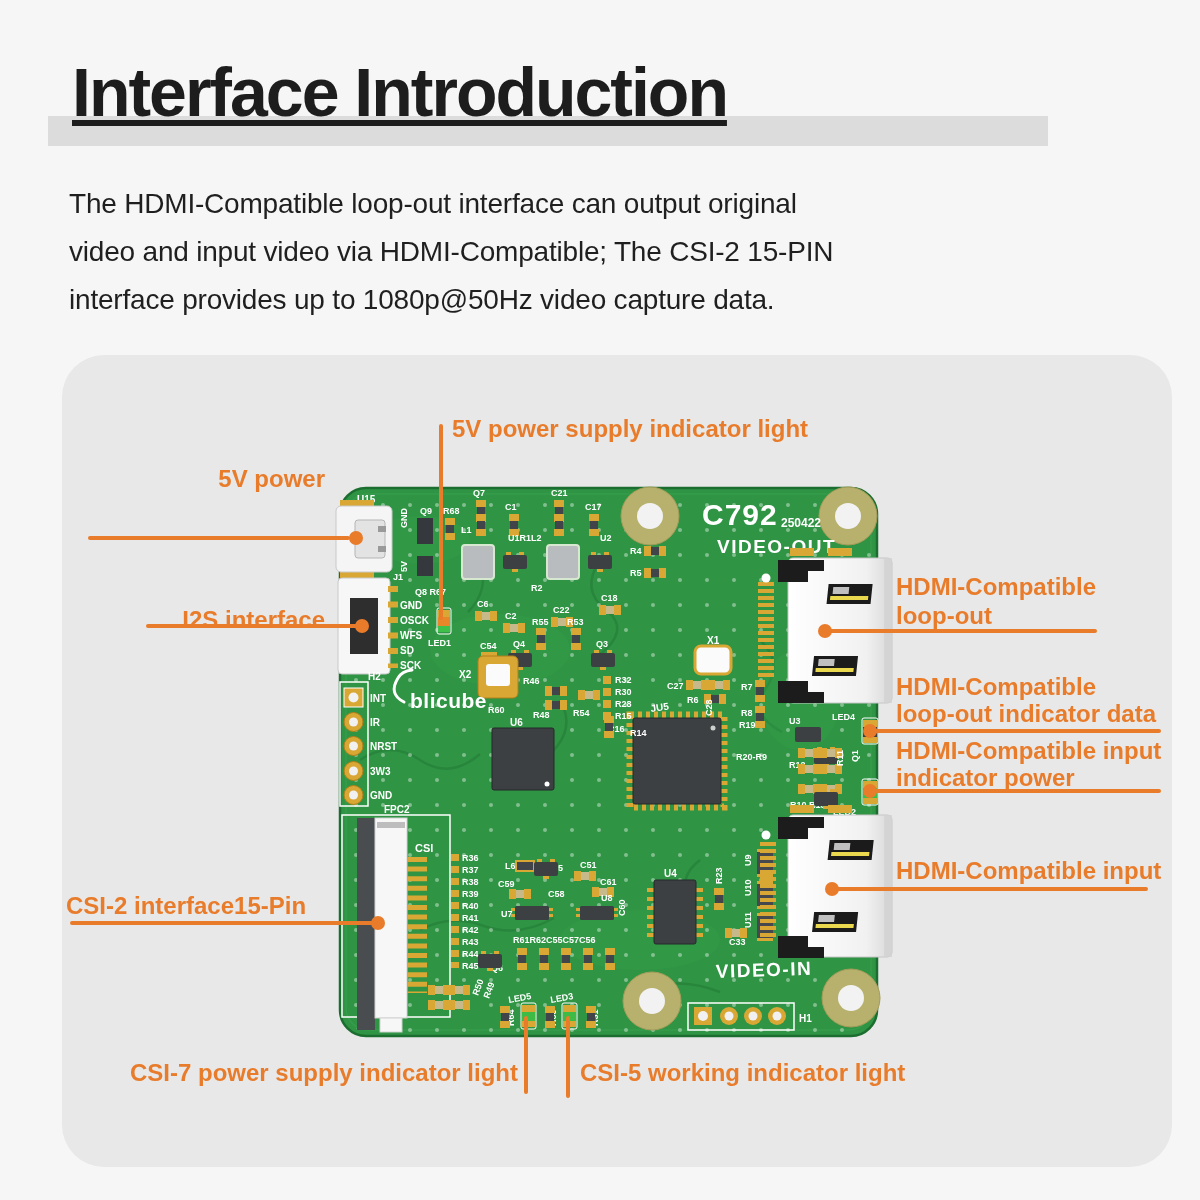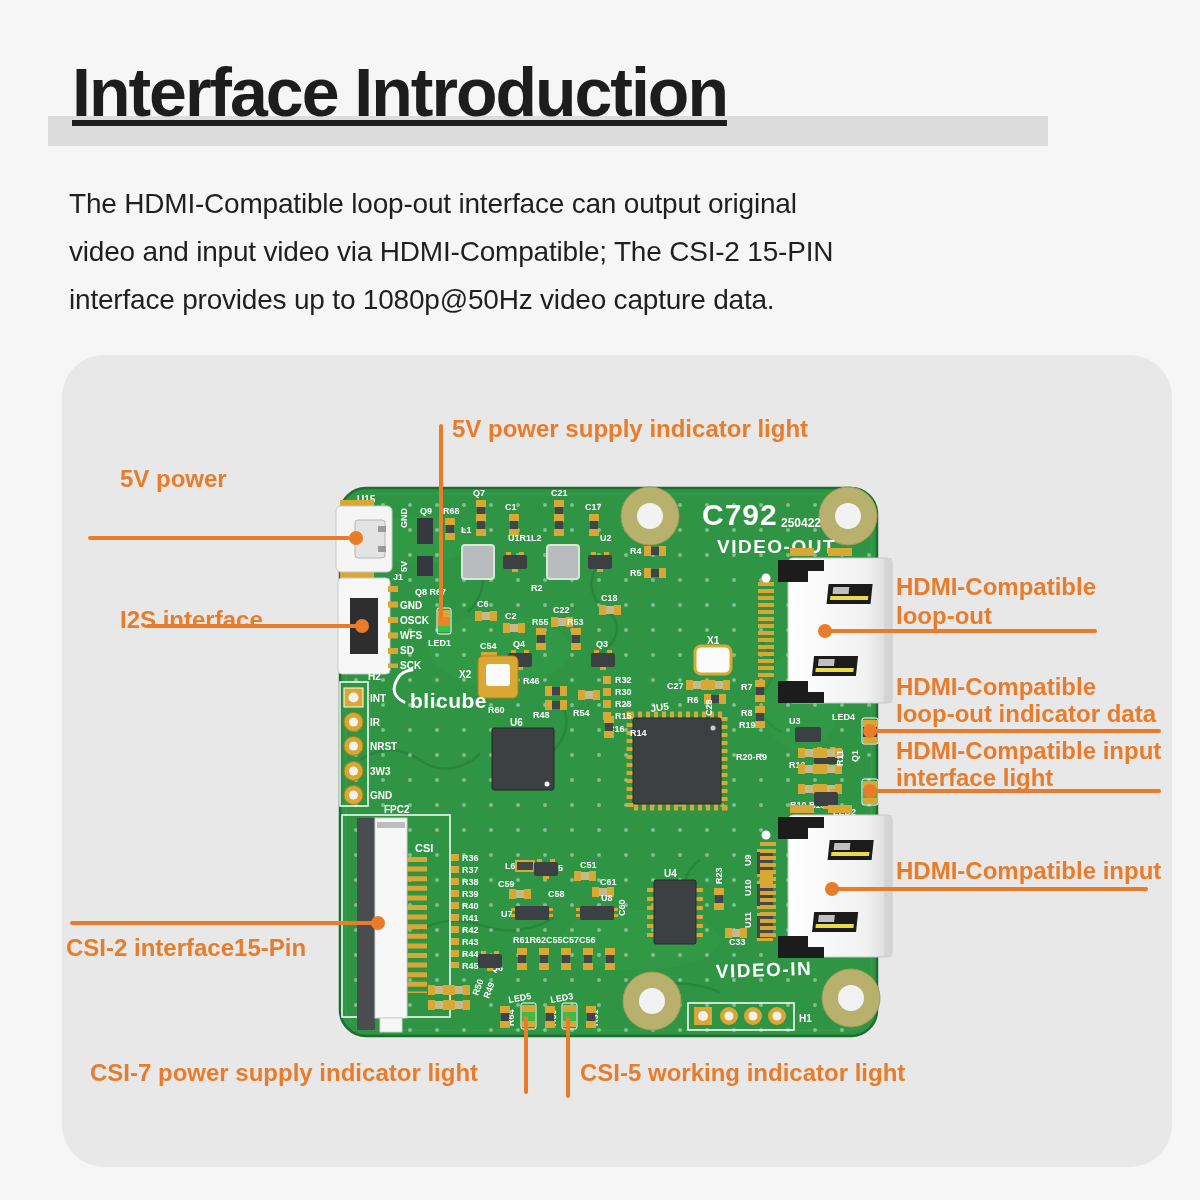--- a/index.html
+++ b/index.html
@@ -13,21 +13,21 @@
   .intro{position:absolute;left:57px;top:180px;width:1130px;font-size:28px;line-height:48px;color:#1f1f1f;
     letter-spacing:-0.2px;z-index:2;margin-left:12px;}
 
   
   .card{position:absolute;left:62px;top:355px;width:1110px;height:812px;background:#e8e8e8;border-radius:42px;z-index:1;}
   svg.pcb{position:absolute;left:0;top:0;width:1200px;height:1200px;z-index:2;}
 
   
   .ann{position:absolute;color:#e87c2b;font-size:24px;line-height:29px;font-weight:700;z-index:3;white-space:nowrap;}
   .ann.tight{line-height:27px;}
-  .ann.r{text-align:left;white-space:normal;}
+  .ann.r{text-align:right;white-space:normal;}
   .cline{position:absolute;background:#e87c2b;z-index:3;border-radius:2px;}
   .cdot{position:absolute;width:14px;height:14px;border-radius:50%;background:#e87c2b;z-index:4;}
 
   
   text.ss{fill:#ffffff;font-family:"Liberation Sans", sans-serif;font-weight:700;font-size:10px;}
   text.ss9{font-size:9px;}
   text.ss11{font-size:11px;}
   text.big{font-size:30px;letter-spacing:1px;}
   text.sub{font-size:12px;}
   text.vid{font-size:19px;letter-spacing:1.5px;}
@@ -476,41 +476,41 @@
   <div class="ann r" style="left:120px;top:464px;width:205px;">
     <div>5V power</div>
   </div>
   <div class="cline" style="left:88px;top:536px;width:262px;height:4px;"></div>
   <div class="cdot" style="left:349px;top:531px;"></div>
 
   <div class="ann r" style="left:120px;top:605px;width:205px;">I2S interface</div>
   <div class="cline" style="left:146px;top:624px;width:212px;height:4px;"></div>
   <div class="cdot" style="left:355px;top:619px;"></div>
 
-  <div class="ann" style="left:66px;top:933px;">CSI-2 interface15-Pin</div>
+  <div class="ann" style="left:66px;top:891px;">CSI-2 interface15-Pin</div>
   <div class="cline" style="left:70px;top:921px;width:305px;height:4px;"></div>
   <div class="cdot" style="left:371px;top:916px;"></div>
 
   <div class="ann" style="left:896px;top:572px;">
     <div>HDMI-Compatible</div>
     <div>loop-out</div>
   </div>
   <div class="cline" style="left:825px;top:629px;width:272px;height:4px;"></div>
   <div class="cdot" style="left:818px;top:624px;"></div>
 
   <div class="ann tight" style="left:896px;top:673px;">
     <div>HDMI-Compatible</div>
     <div>loop-out indicator data</div>
   </div>
   <div class="cline" style="left:869px;top:729px;width:292px;height:4px;"></div>
   <div class="cdot" style="left:863px;top:724px;"></div>
 
   <div class="ann tight" style="left:896px;top:737px;">
     <div>HDMI-Compatible input</div>
-    <div>interface light</div>
+    <div>indicator power</div>
   </div>
   <div class="cline" style="left:869px;top:789px;width:292px;height:4px;"></div>
   <div class="cdot" style="left:863px;top:784px;"></div>
 
   <div class="ann" style="left:896px;top:856px;">HDMI-Compatible input</div>
   <div class="cline" style="left:831px;top:887px;width:317px;height:4px;"></div>
   <div class="cdot" style="left:825px;top:882px;"></div>
 
   <div class="cline" style="left:524px;top:1016px;width:4px;height:78px;"></div>
   <div class="ann r" style="left:90px;top:1058px;width:428px;">CSI-7 power supply indicator light</div>

